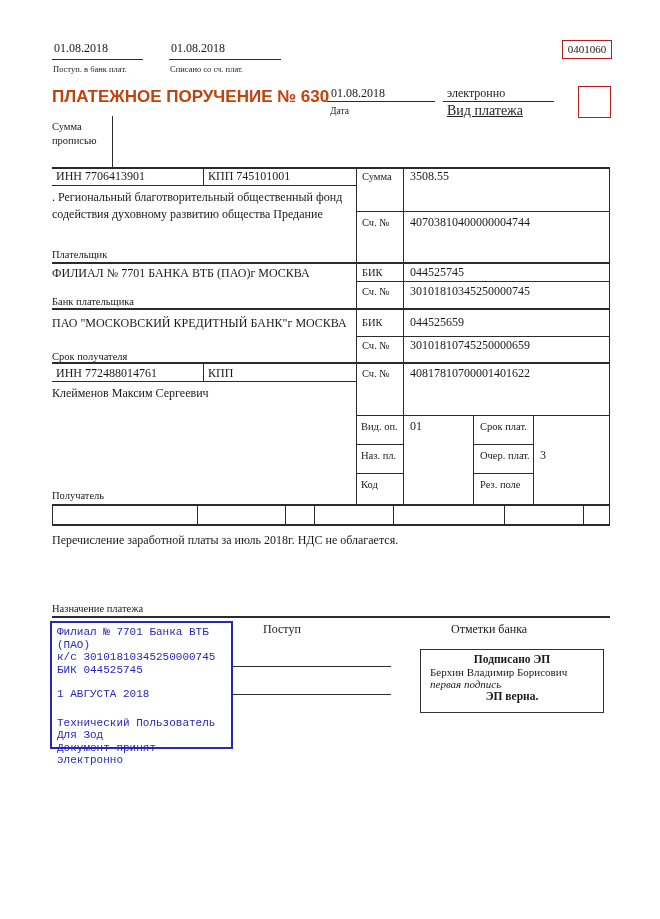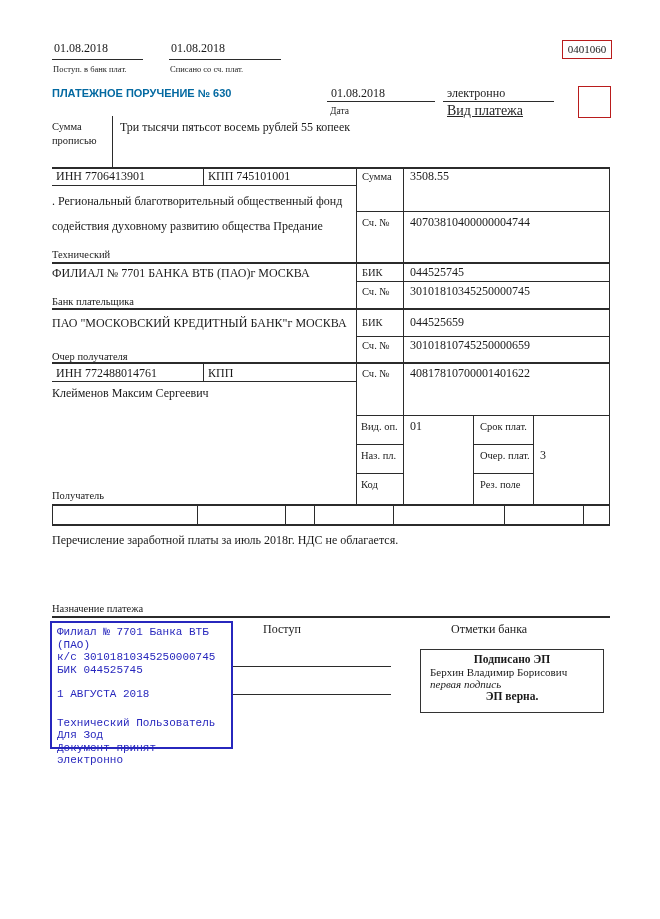--- a/index.html
+++ b/index.html
@@ -2,21 +2,21 @@
 <html><head>
 <meta charset="utf-8">
 <style>
   html,body{margin:0;padding:0;background:#fff;}
   #doc{position:relative;width:660px;height:919px;background:#fff;
        font-family:"Liberation Serif", serif;color:#1a1a1a;overflow:hidden;}
   .t{position:absolute;font-size:12px;line-height:15px;white-space:nowrap;}
   .wrap{white-space:normal;}
   .lbl{position:absolute;font-size:10.5px;line-height:13px;white-space:nowrap;}
   .sm{position:absolute;font-size:8.5px;line-height:10px;white-space:nowrap;color:#222;}
-  .ttl{position:absolute;font-family:"Liberation Sans",sans-serif;font-weight:bold;font-size:11px;white-space:nowrap;color:#0369a1;}
+  .ttl{position:absolute;font-family:"Liberation Sans",sans-serif;font-weight:bold;font-size:17px;white-space:nowrap;color:#c2410c;}
   .ln{position:absolute;background:#2b2b2b;}
   .box{position:absolute;border:1px solid #b91c1c;background:#fff;}
   .stamp{position:absolute;left:50px;top:621px;width:169px;height:118px;
          border:2px solid #2727bd;color:#2727bd;font-size:11px;line-height:12.5px;
          padding:3px 5px;}
   .stamp div{white-space:normal;font-family:Liberation Mono, monospace;}
   .esign{position:absolute;left:420px;top:649px;width:182px;height:62px;border:1.5px solid #333;}
   .esign .et{font-weight:bold;font-size:11.5px;text-align:center;margin-top:3px;}
   .esign .en{font-size:11px;padding-left:9px;margin-top:1px;}
   .esign .er{font-size:11px;font-style:italic;padding-left:9px;}
@@ -47,21 +47,20 @@
 
   <span class="t" style="left:447px;top:86px;">электронно</span>
   <i class="ln" style="left:443px;top:101px;width:111px;height:1px;"></i>
   <span class="sm" style="left:447px;top:106px;font-size:14px;text-decoration:underline;">Вид платежа</span>
 
   <div class="box" style="left:578px;top:86px;width:31px;height:30px;"></div>
 
   <span class="lbl" style="left:52px;top:120px;">Сумма</span>
   <span class="lbl" style="left:52px;top:134px;">прописью</span>
   <i class="ln" style="left:112px;top:116px;width:1px;height:52px;"></i>
-  <span class="t" style="left:120px;top:120px;">Три тысячи пятьсот восемь рублей 55 копеек</span>
 
   <i class="ln" style="left:52px;top:167px;width:558px;height:2px;"></i>
   <i class="ln" style="left:52px;top:262px;width:558px;height:2px;"></i>
   <i class="ln" style="left:52px;top:308px;width:558px;height:2px;"></i>
   <i class="ln" style="left:52px;top:362px;width:558px;height:2px;"></i>
   <i class="ln" style="left:52px;top:504px;width:558px;height:2px;"></i>
   <i class="ln" style="left:52px;top:524px;width:558px;height:2px;"></i>
   <i class="ln" style="left:52px;top:616px;width:558px;height:2px;"></i>
 
   <i class="ln" style="left:52px;top:185px;width:304px;height:1px;"></i>
@@ -89,38 +88,38 @@
   <i class="ln" style="left:314px;top:505px;width:1px;height:20px;"></i>
   <i class="ln" style="left:393px;top:505px;width:1px;height:20px;"></i>
   <i class="ln" style="left:504px;top:505px;width:1px;height:20px;"></i>
   <i class="ln" style="left:583px;top:505px;width:1px;height:20px;"></i>
   <i class="ln" style="left:609px;top:505px;width:1px;height:20px;"></i>
 
   <span class="t" style="left:56px;top:169px;">ИНН 7706413901</span>
   <span class="t" style="left:208px;top:169px;">КПП 745101001</span>
   <span class="lbl" style="left:362px;top:170px;">Сумма</span>
   <span class="t" style="left:410px;top:169px;">3508.55</span>
-  <div class="t wrap" style="left:52px;top:189px;width:300px;line-height:25px;">. Региональный благотворительный общественный фонд содействия духовному развитию общества Предание</div>
+  <div class="t wrap" style="left:52px;top:189px;width:300px;line-height:17px;">. Региональный благотворительный общественный фонд содействия духовному развитию общества Предание</div>
   <span class="lbl" style="left:362px;top:216px;">Сч. №</span>
   <span class="t" style="left:410px;top:215px;">40703810400000004744</span>
-  <span class="lbl" style="left:52px;top:248px;">Технический</span>
+  <span class="lbl" style="left:52px;top:248px;">Плательщик</span>
 
   <span class="t" style="left:52px;top:266px;">ФИЛИАЛ № 7701 БАНКА ВТБ (ПАО)г МОСКВА</span>
   <span class="lbl" style="left:362px;top:266px;">БИК</span>
   <span class="t" style="left:410px;top:265px;">044525745</span>
   <span class="lbl" style="left:362px;top:285px;">Сч. №</span>
   <span class="t" style="left:410px;top:284px;">30101810345250000745</span>
   <span class="lbl" style="left:52px;top:295px;">Банк плательщика</span>
 
   <div class="t wrap" style="left:52px;top:315px;width:300px;line-height:16px;">ПАО "МОСКОВСКИЙ КРЕДИТНЫЙ БАНК"г МОСКВА</div>
   <span class="lbl" style="left:362px;top:316px;">БИК</span>
   <span class="t" style="left:410px;top:315px;">044525659</span>
   <span class="lbl" style="left:362px;top:339px;">Сч. №</span>
   <span class="t" style="left:410px;top:338px;">30101810745250000659</span>
-  <span class="lbl" style="left:52px;top:350px;">Очер получателя</span>
+  <span class="lbl" style="left:52px;top:350px;">Срок получателя</span>
 
   <span class="t" style="left:56px;top:366px;">ИНН 772488014761</span>
   <span class="t" style="left:208px;top:366px;">КПП</span>
   <span class="lbl" style="left:362px;top:367px;">Сч. №</span>
   <span class="t" style="left:410px;top:366px;">40817810700001401622</span>
   <span class="t" style="left:52px;top:386px;">Клейменов Максим Сергеевич</span>
   <span class="lbl" style="left:52px;top:489px;">Получатель</span>
 
   <span class="lbl" style="left:361px;top:420px;">Вид. оп.</span>
   <span class="t" style="left:410px;top:419px;">01</span>

